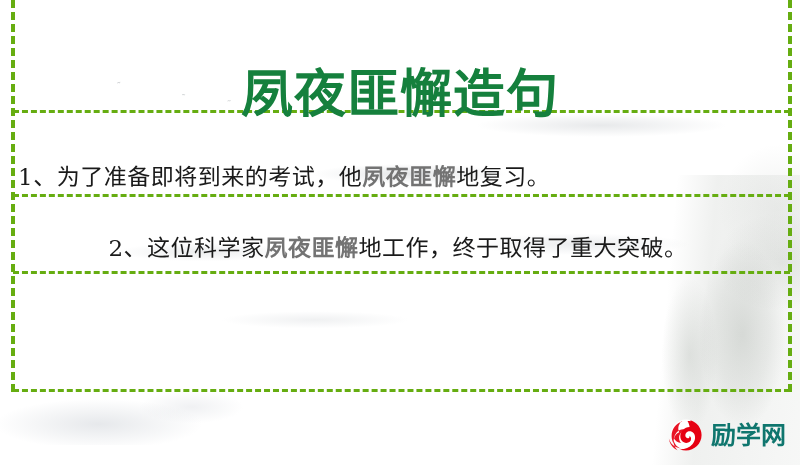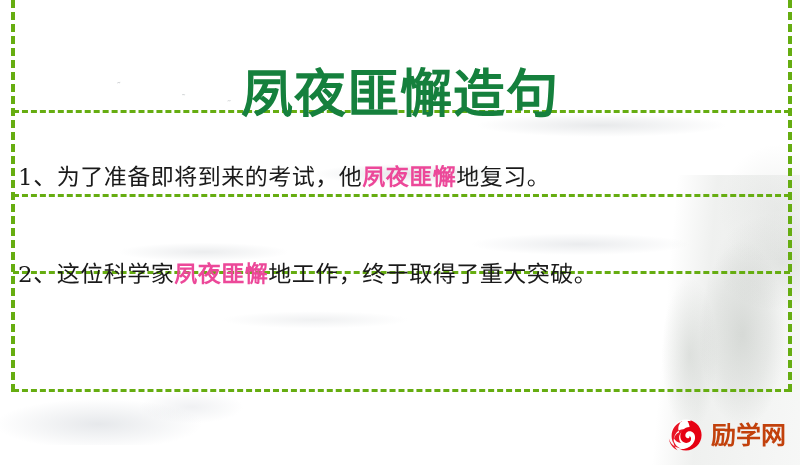--- a/index.html
+++ b/index.html
@@ -105,37 +105,37 @@
 
   
   .row{
     position:absolute;left:18px;right:22px;
     font-size:23px;
     line-height:42px;
     color:#1a1a1a;
     letter-spacing:.5px;
   }
   .row-1{top:133px;}
-  .row-2{top:230px;}
+  .row-2{top:204px;text-align:center;}
   .row-3{top:288px;}
 
-  .hl{color:#ec4899;font-weight:bold;}
+  .hl{color:#737373;font-weight:bold;}
 
   
   .logo{
     position:absolute;right:14px;bottom:10px;
     display:flex;align-items:center;gap:7px;
     height:40px;
   }
   .logo-mark{
     position:relative;width:36px;height:36px;flex:0 0 36px;
   }
   .logo-text{
     font-family:"DejaVu Sans","Liberation Sans",sans-serif;
-    font-size:25px;font-weight:bold;color:#c2410c;
+    font-size:25px;font-weight:bold;color:#0f766e;
     letter-spacing:0px;line-height:1;
   }
 </style>
 </head>
 <body>
 
 <div id="page">
 
   <div class="wm wm-mountain-right"></div>
   <div class="wm wm-mountain-right2"></div>

